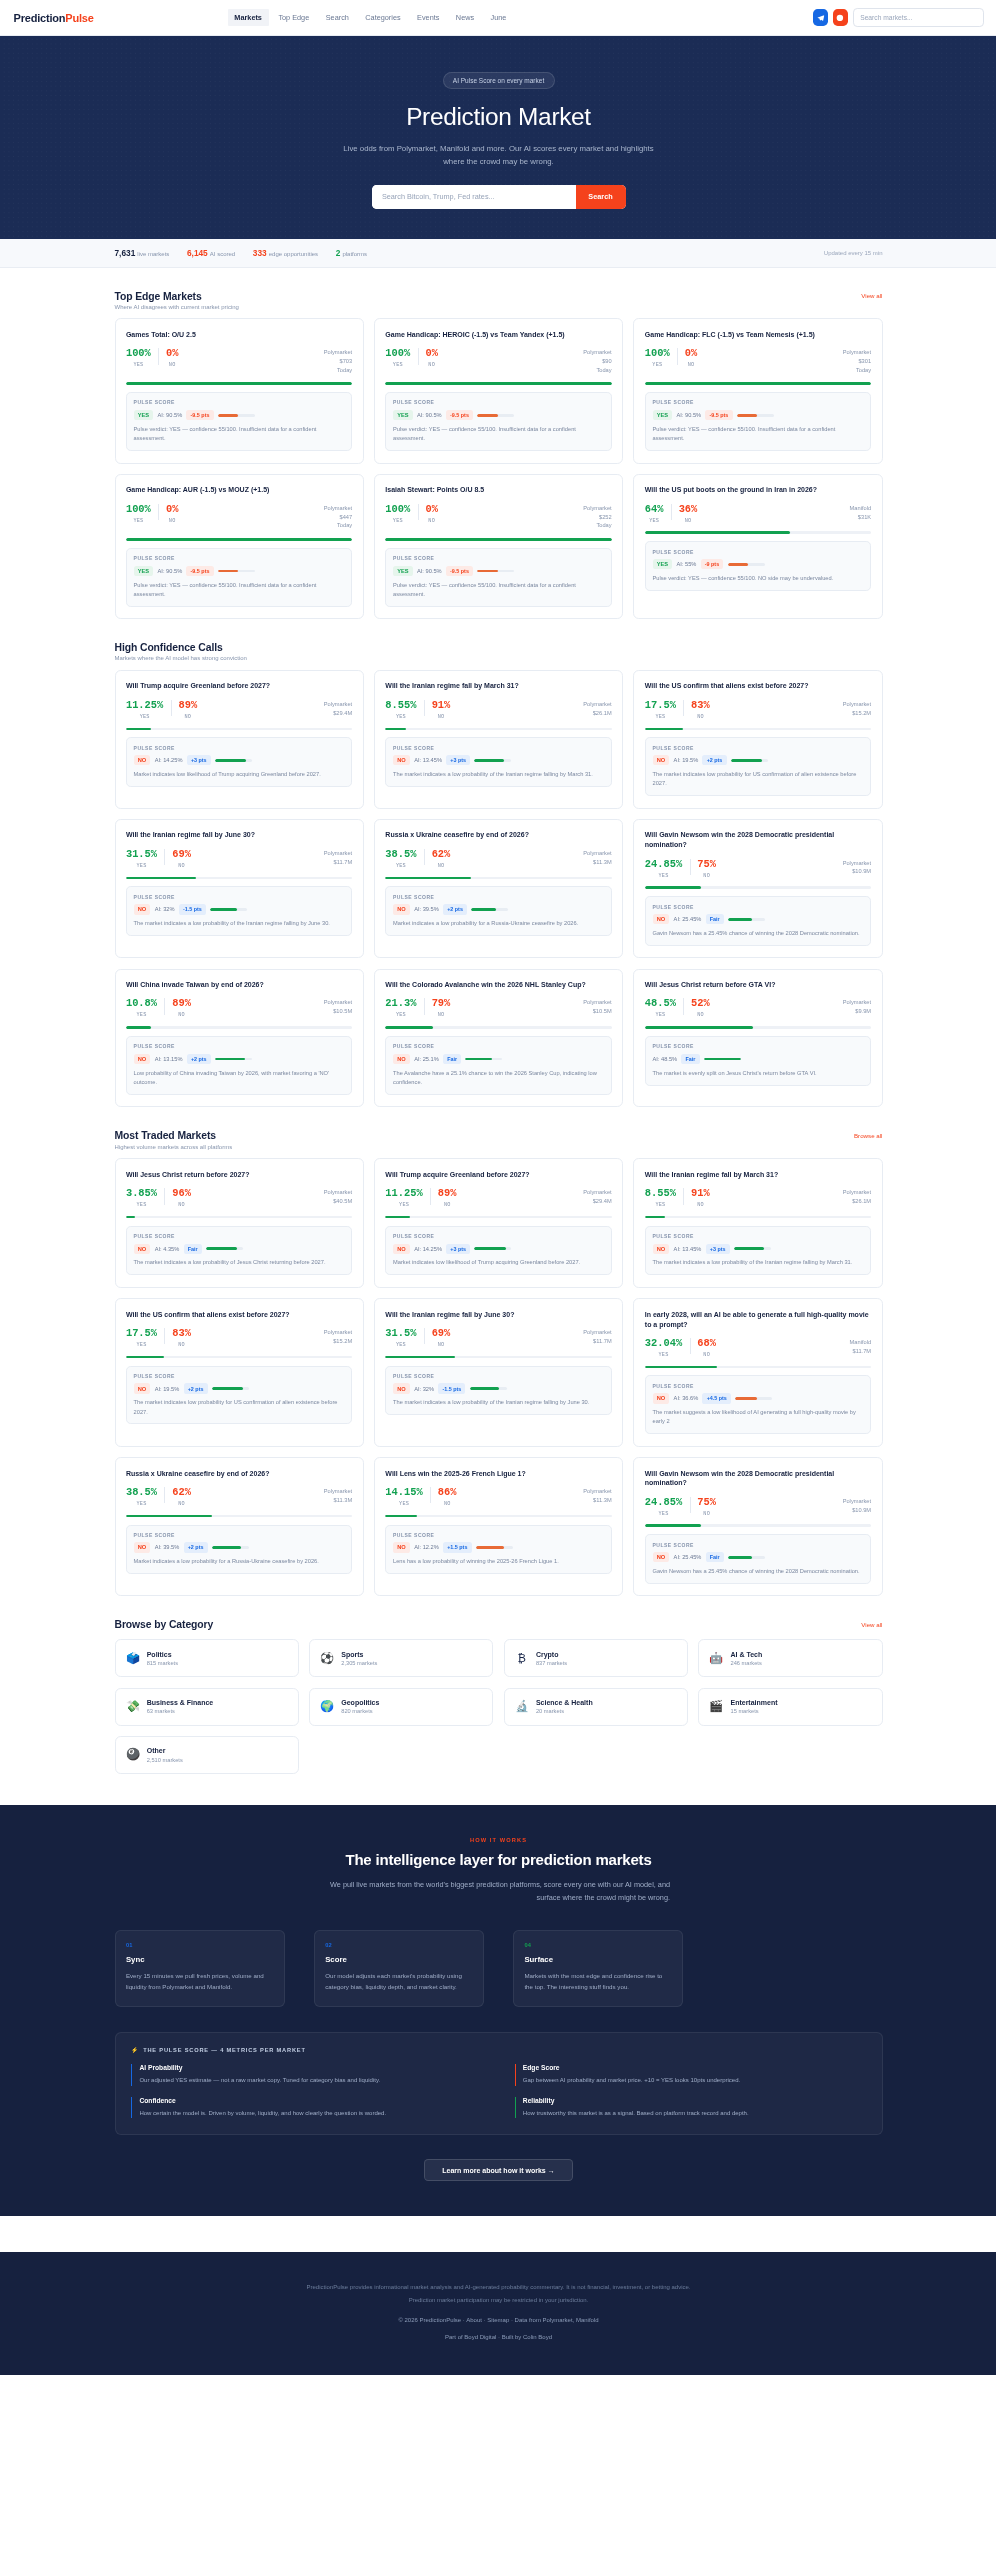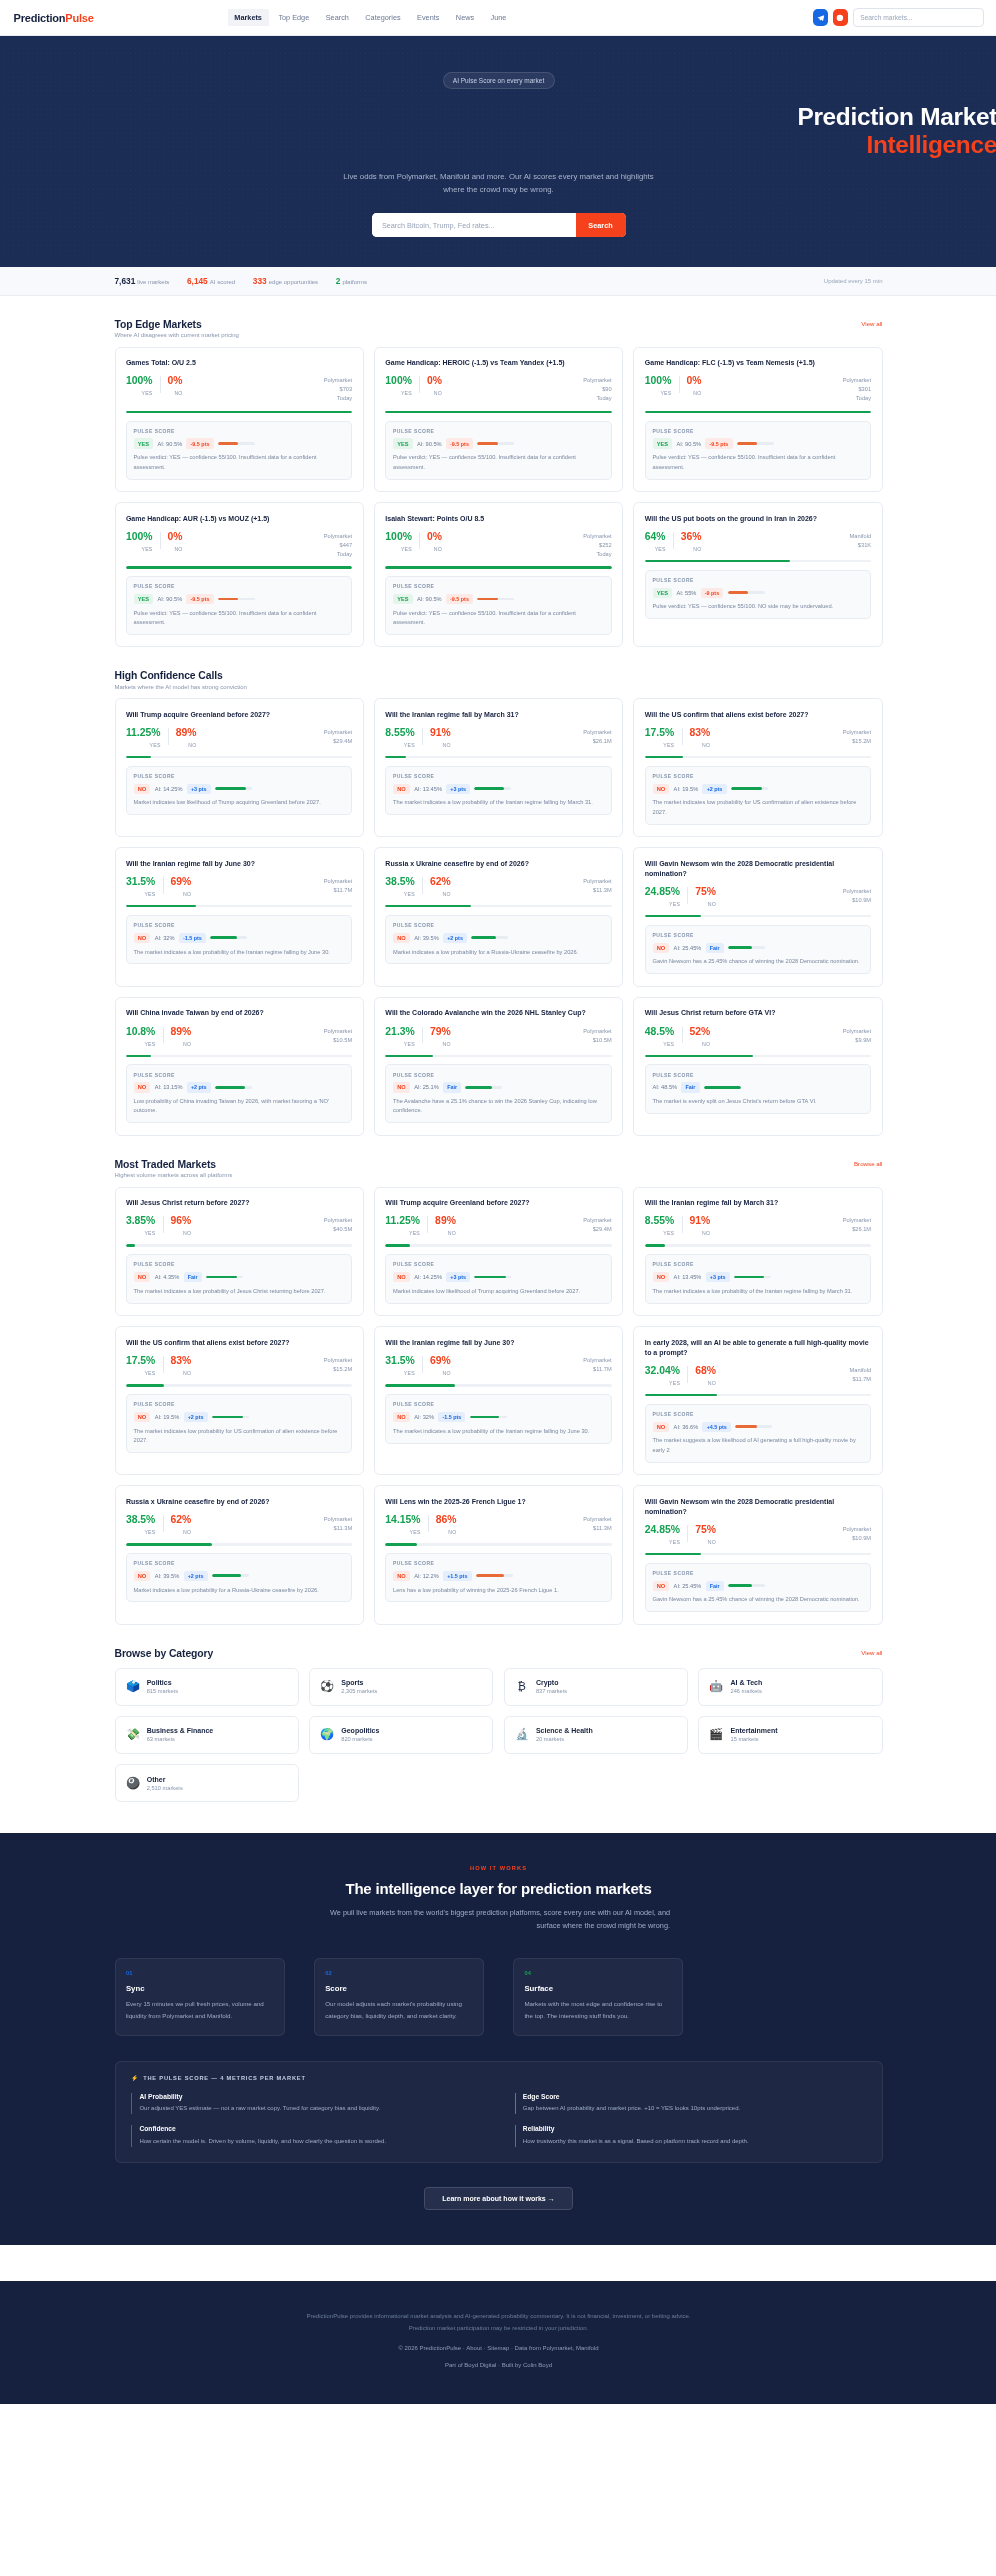--- a/index.html
+++ b/index.html
@@ -18,21 +18,21 @@
   .hdr-right{margin-left:auto;display:flex;align-items:center;gap:4.7px;}
   .pill{width:15px;height:17.6px;border-radius:4.7px;display:flex;align-items:center;justify-content:center;}
   .pill.blue{background:#1668e3}.pill.red{background:#f5421c}
   .pill svg{width:7.8px;height:7.8px;fill:#fff}
   .srch{width:131px;height:18.7px;border:0.5px solid #dfe4ec;border-radius:4.2px;display:flex;align-items:center;padding:0 6.7px;}
   .srch span{font-size:6.7px;color:#9aa6bb;}
 
   
   .hero{background:#1b2c55;background-image:radial-gradient(circle at 88% 72%,rgba(255,255,255,.045) 0 0.5px,transparent 0.5px);background-size:4.7px 4.7px;padding:36px 0 30px;text-align:center;position:relative;}
   .badge{display:inline-block;background:rgba(255,255,255,.07);border:0.5px solid rgba(255,255,255,.12);color:#c7d2e6;font-size:6.5px;padding:4.2px 9.3px;border-radius:9.3px;}
-  .h1{margin-top:13.5px;font-size:24.4px;line-height:1.16;font-weight:700;color:#fff;letter-spacing:-0.3px;text-align:right;}
+  .h1{margin-top:13.5px;font-size:24.4px;line-height:1.16;font-weight:400;color:#fff;letter-spacing:-0.3px;}
   .h1 .acc{color:#f5421c;display:block;}
   .sub{margin:10.4px auto 0;max-width:332px;font-size:7.8px;line-height:1.7;color:#a9b6cd;}
   .searchbar{margin:16.6px auto 0;width:254px;height:24.4px;background:#fff;border-radius:4.7px;display:flex;overflow:hidden;}
   .searchbar input{flex:1;border:0;outline:0;padding:0 10.4px;font-size:7.3px;color:#16213f;font-family:inherit;}
   .searchbar input::placeholder{color:#97a3b8}
   .searchbar button{width:50px;border:0;background:#f5421c;color:#fff;font-size:7.3px;font-weight:700;font-family:inherit;cursor:pointer;}
 
   
   .stats{background:#f7f9fc;border-bottom:0.5px solid #e9edf3;height:28.5px;display:flex;align-items:center;}
   .stats .inner{display:flex;align-items:center;}
@@ -47,21 +47,21 @@
   .sec-hd{display:flex;align-items:flex-start;margin-bottom:8.8px;}
   .sec-hd h2{font-size:10.4px;font-weight:700;color:#16213f;letter-spacing:-0.1px;}
   .sec-hd p{font-size:6px;color:#8795ad;margin-top:2.1px;}
   .sec-hd a{margin-left:auto;font-size:6.2px;color:#f5421c;text-decoration:none;white-space:nowrap;padding-top:1.6px;}
 
   
   .grid{display:grid;grid-template-columns:repeat(3,1fr);gap:10.4px;}
   .card{border:0.5px solid #e7ecf3;border-radius:5.7px;background:#fff;padding:10.4px 10.4px 11.4px;display:flex;flex-direction:column;}
   .card h3{font-size:7px;font-weight:700;color:#16213f;line-height:1.42;min-height:10px;}
   .odds{display:flex;align-items:flex-start;margin-top:8.3px;}
-  .ocol{text-align:right;}
+  .ocol{text-align:center;font-family:Liberation Mono, monospace;}
   .ocol .v{font-size:10.4px;font-weight:700;line-height:1;}
   .ocol .l{font-size:5.2px;color:#8795ad;margin-top:3.6px;letter-spacing:0.2px;}
   .yes .v{color:#12a150}.no .v{color:#f5421c}
   .divid{width:0.5px;background:#e4e9f1;height:16.6px;margin:0 7.3px;}
   .meta{margin-left:auto;text-align:right;}
   .meta div{font-size:5.7px;color:#8795ad;line-height:1.55;}
   .bar{height:2.6px;border-radius:1.6px;background:#eef1f6;margin-top:7.8px;overflow:hidden;}
   .bar i{display:block;height:100%;background:#12a150;border-radius:1.6px;}
   .pulse{margin-top:7.3px;border:0.5px solid #e7ecf3;background:#f8fafc;border-radius:4.7px;padding:6.2px 6.7px 6.7px;}
   .pulse .ttl{font-size:5px;letter-spacing:0.5px;color:#8795ad;font-weight:600;}
@@ -140,21 +140,21 @@
           </svg>
         </div>
       <div class="srch">
           <span>Search markets...</span>
         </div>
     </div>
   </div>
 
   <div class="hero">
     <div class="badge">AI Pulse Score on every market</div>
-    <div class="h1"><span>Prediction Market</span><span class="acc">Intelligence</span></div>
+    <div class="h1"><span>Prediction Market</span></div>
     <div class="sub">Live odds from Polymarket, Manifold and more. Our AI scores every market and highlights where the crowd may be wrong.</div>
     <div class="searchbar">
       <input type="text" placeholder="Search Bitcoin, Trump, Fed rates..." style="">
       <button>Search</button>
     </div>
   </div>
 
   <div class="stats">
     <div class="inner">
       <div id="stats" style="display:flex;align-items:center">

